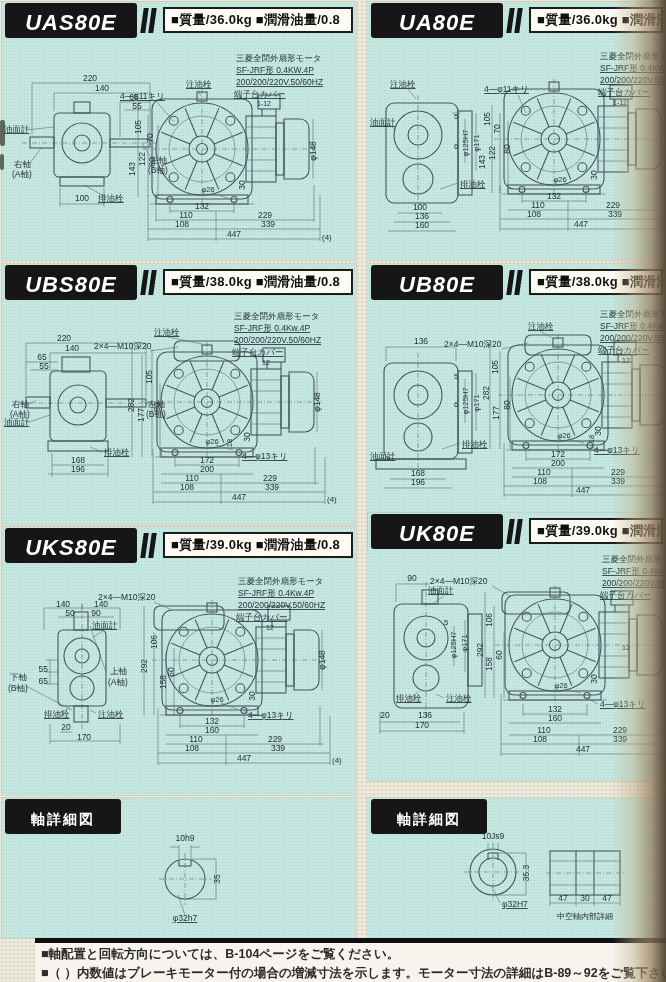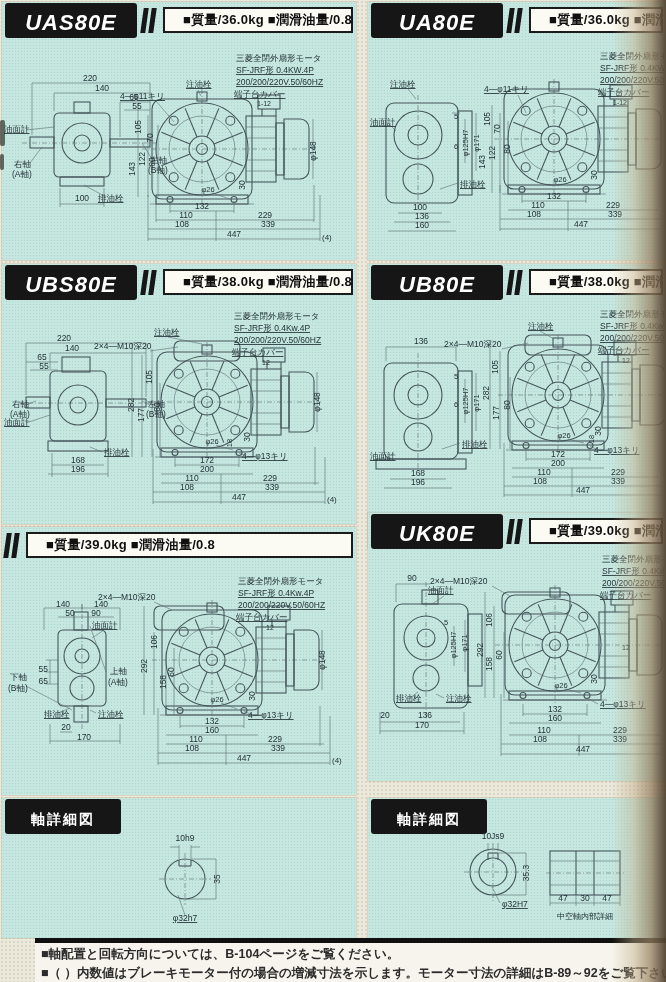--- a/index.html
+++ b/index.html
@@ -23,21 +23,21 @@
     font-family:"Liberation Sans",sans-serif;font-weight:bold;font-style:italic;
     font-size:22px;line-height:26px;letter-spacing:1px;
     min-width:112px;padding:7px 10px 2px;border-radius:3px;
   }
   .model.sm{font-style:normal;font-size:14px;min-width:96px;letter-spacing:2px;}
   .bars{display:inline-flex;}
   .bars i{display:inline-block;width:5px;height:25px;background:#161616;margin-right:3px;transform:skewX(-8deg);}
   .spec{
     flex:1 1 auto;background:#fbfaf3;border:2px solid #1b1b1b;color:#101010;
     font-weight:bold;font-size:13px;line-height:20px;letter-spacing:.3px;
-    padding:1px 18px;white-space:nowrap;overflow:hidden;
+    padding:1px 6px;white-space:nowrap;overflow:hidden;
   }
   svg.draw{display:block;}
   svg .ol{fill:none;stroke:#46575d;stroke-width:1.1;}
   svg .dl{fill:none;stroke:#5c6d73;stroke-width:.6;}
   svg .cl{fill:none;stroke:#5c6d73;stroke-width:.6;stroke-dasharray:5 2 1 2;}
   svg text{fill:#243238;font-family:"Liberation Sans",sans-serif;}
   svg text.u{text-decoration:underline;}
   .footer{
     position:absolute;left:7px;top:938px;width:666px;height:44px;
     background:#f6f4ec;border-top:5px solid #101010;box-sizing:border-box;margin-left:28px;
@@ -440,20 +440,21 @@
         <text x="176" y="178" text-anchor="middle" font-size="8.5">110</text>
         <text x="250" y="178" text-anchor="middle" font-size="8.5">229</text>
         <text x="172" y="187" text-anchor="middle" font-size="8.5">108</text>
         <text x="250" y="187" text-anchor="middle" font-size="8.5">339</text>
         <text x="215" y="196" text-anchor="middle" font-size="8.5">447</text>
       </svg>
   </div>
 
   <div class="panel" style="left:2px;top:527px;width:354px;height:268px">
     <div class="hdr">
+      <div class="model"><span>UKS80E</span></div>
       <span class="bars">
           <i></i>
           <i></i>
         </span>
       <div class="spec">■質量/39.0kg ■潤滑油量/0.8</div>
     </div>
     <svg class="draw" width="354" height="236" viewBox="0 0 354 236">
       <g>
         <line class="cl" x1="80" y1="44" x2="80" y2="170"></line>
         <rect class="ol" x="56" y="70" width="48" height="76" rx="5"></rect>

